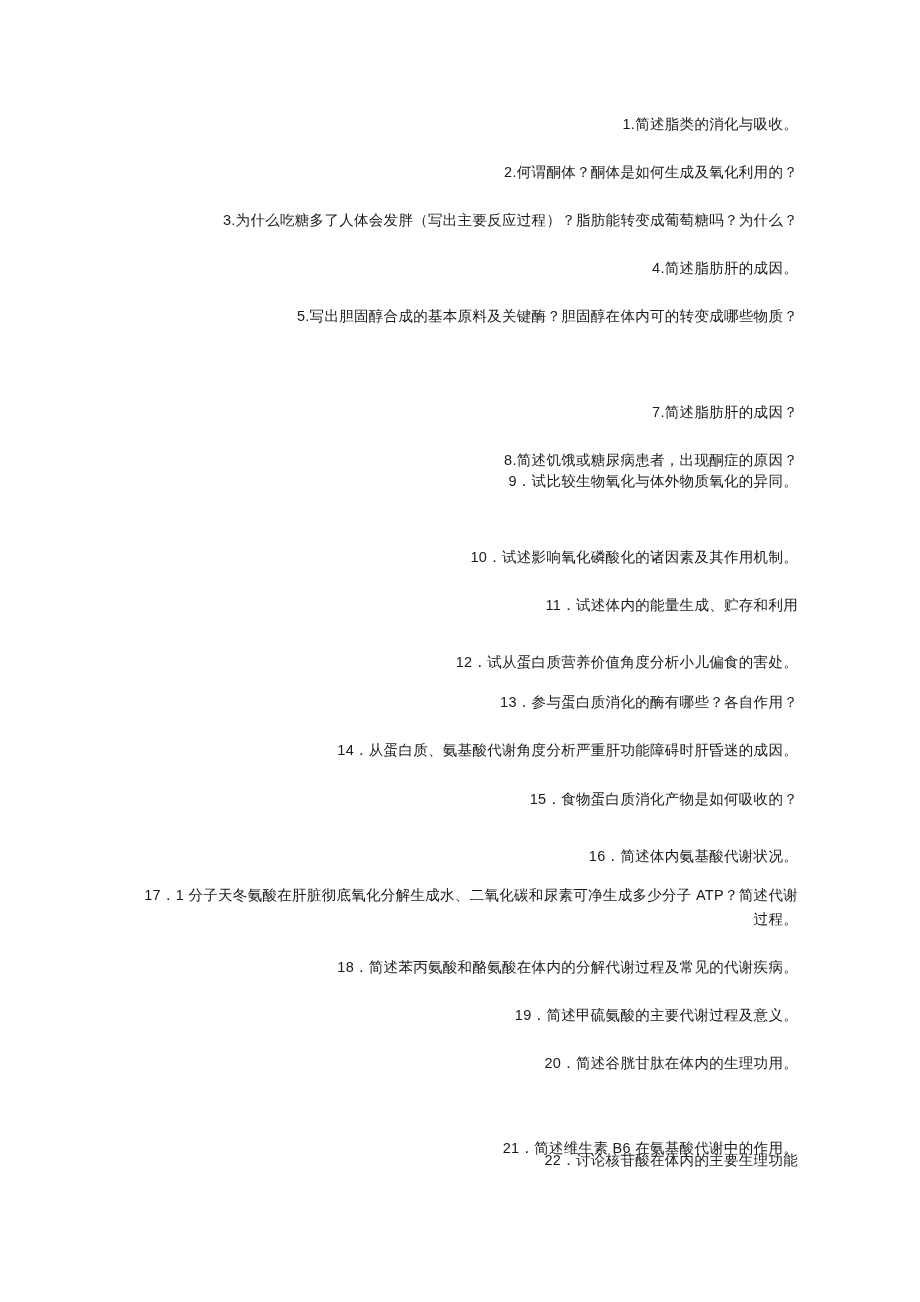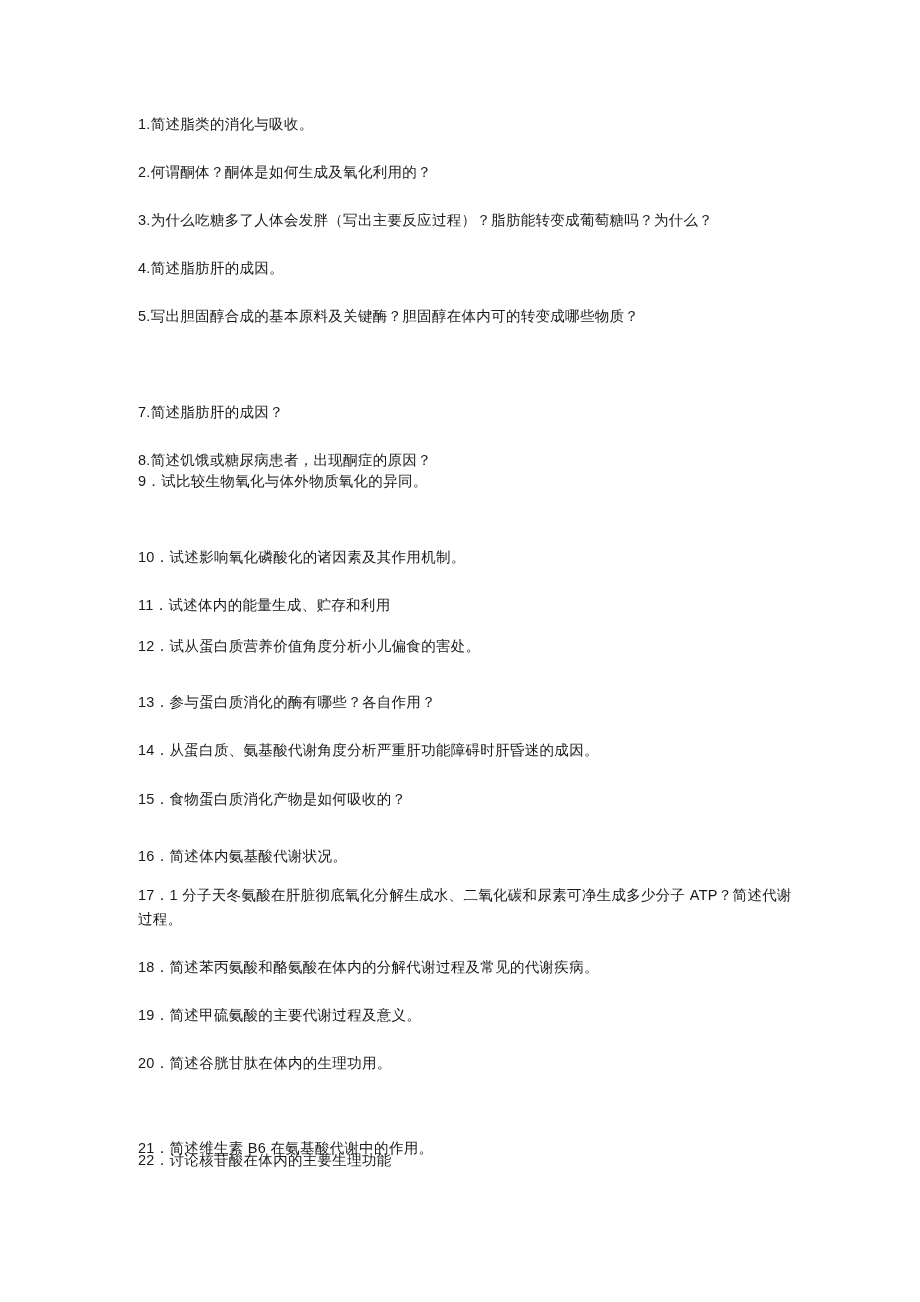--- a/index.html
+++ b/index.html
@@ -15,20 +15,21 @@
       font-family: "Liberation Sans", "DejaVu Sans", sans-serif;
       color: #1a1a1a;
     }
     .page {
       position: absolute;
       left: 0;
       top: 0;
       width: 837px;
       height: 1302px;
       background: #ffffff;
+      text-align: right;
     }
     .q {
       position: absolute;
       left: 138px;
       width: 660px;
       font-size: 14.5px;
       line-height: 24px;
       margin: 0;
       white-space: normal;
       letter-spacing: 0.3px;
@@ -42,21 +43,21 @@
   <p class="q" style="top:112px"><span class="num">1.</span><span>简述脂类的消化与吸收。</span></p>
   <p class="q" style="top:160px"><span class="num">2.</span><span>何谓酮体？酮体是如何生成及氧化利用的？</span></p>
   <p class="q" style="top:208px"><span class="num">3.</span><span>为什么吃糖多了人体会发胖（写出主要反应过程）？脂肪能转变成葡萄糖吗？为什么？</span></p>
   <p class="q" style="top:256px"><span class="num">4.</span><span>简述脂肪肝的成因。</span></p>
   <p class="q" style="top:304px"><span class="num">5.</span><span>写出胆固醇合成的基本原料及关键酶？胆固醇在体内可的转变成哪些物质？</span></p>
   <p class="q" style="top:400px"><span class="num">7.</span><span>简述脂肪肝的成因？</span></p>
   <p class="q" style="top:448px"><span class="num">8.</span><span>简述饥饿或糖尿病患者，出现酮症的原因？</span></p>
   <p class="q" style="top:469px"><span class="num">9．</span><span>试比较生物氧化与体外物质氧化的异同。</span></p>
   <p class="q" style="top:545px"><span class="num">10．</span><span>试述影响氧化磷酸化的诸因素及其作用机制。</span></p>
   <p class="q" style="top:593px"><span class="num">11．</span><span>试述体内的能量生成、贮存和利用</span></p>
-  <p class="q" style="top:634px"><span class="num">12．</span><span>试从蛋白质营养价值角度分析小儿偏食的害处。</span></p>
+  <p class="q" style="top:650px"><span class="num">12．</span><span>试从蛋白质营养价值角度分析小儿偏食的害处。</span></p>
   <p class="q" style="top:690px"><span class="num">13．</span><span>参与蛋白质消化的酶有哪些？各自作用？</span></p>
   <p class="q" style="top:738px"><span class="num">14．</span><span>从蛋白质、氨基酸代谢角度分析严重肝功能障碍时肝昏迷的成因。</span></p>
   <p class="q" style="top:787px"><span class="num">15．</span><span>食物蛋白质消化产物是如何吸收的？</span></p>
   <p class="q" style="top:844px"><span class="num">16．</span><span>简述体内氨基酸代谢状况。</span></p>
   <p class="q" style="top:883px"><span class="num">17．</span><span>1 分子天冬氨酸在肝脏彻底氧化分解生成水、二氧化碳和尿素可净生成多少分子 ATP？简述代谢过程。</span></p>
   <p class="q" style="top:955px"><span class="num">18．</span><span>简述苯丙氨酸和酪氨酸在体内的分解代谢过程及常见的代谢疾病。</span></p>
   <p class="q" style="top:1003px"><span class="num">19．</span><span>简述甲硫氨酸的主要代谢过程及意义。</span></p>
   <p class="q" style="top:1051px"><span class="num">20．</span><span>简述谷胱甘肽在体内的生理功用。</span></p>
   <p class="q" style="top:1136px"><span class="num">21．</span><span>简述维生素 B6 在氨基酸代谢中的作用。</span></p>
   <p class="q" style="top:1148px"><span class="num">22．</span><span>讨论核苷酸在体内的主要生理功能</span></p>

